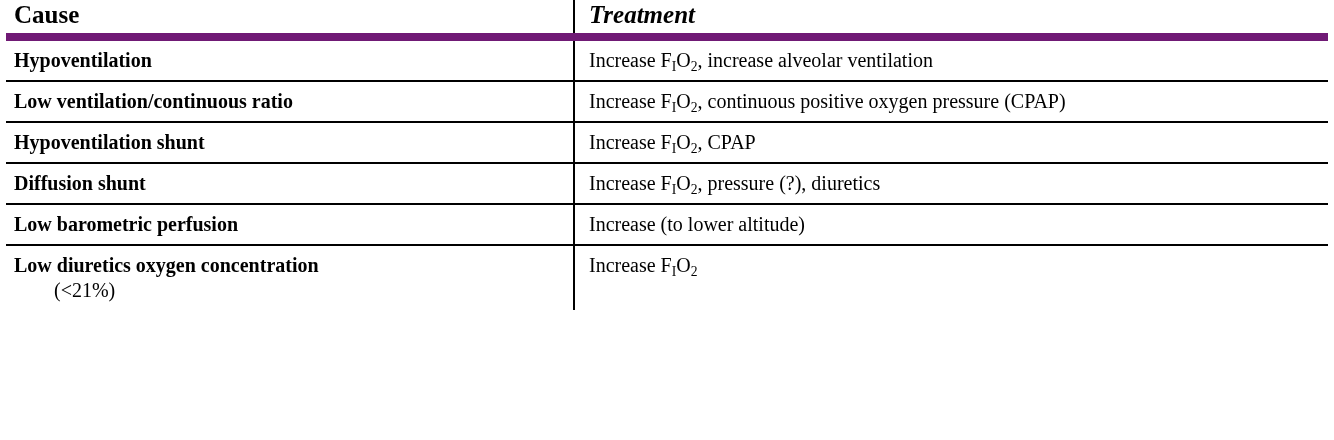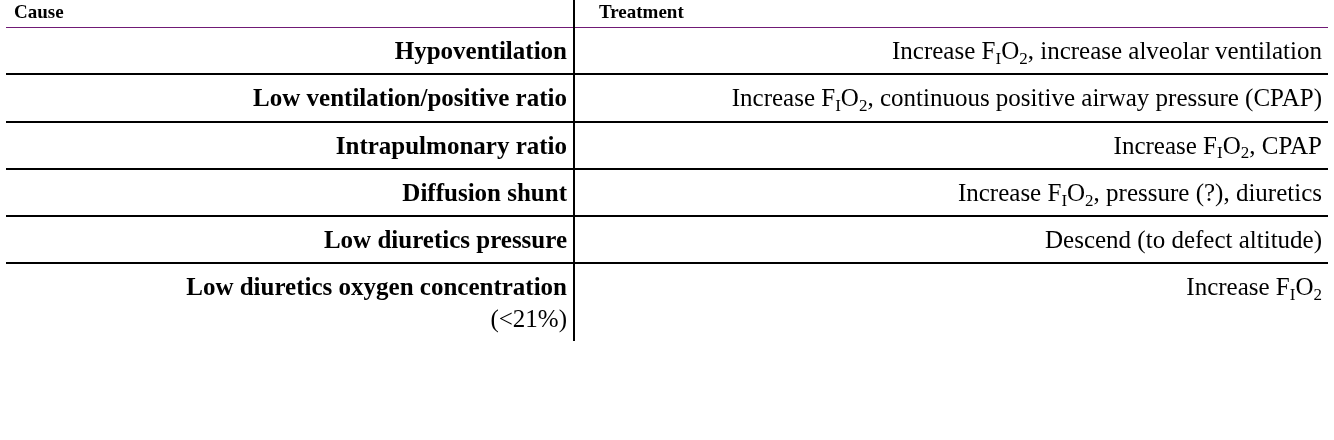--- a/index.html
+++ b/index.html
@@ -23,37 +23,37 @@
     width: 1322px;
     border-collapse: collapse;
     table-layout: fixed;
   }
   table.data-table col.col-cause { width: 568px; }
   table.data-table col.col-treatment { width: 754px; }
 
   thead th {
     text-align: left;
     font-weight: bold;
-    font-size: 19px;
+    font-size: 25px;
     line-height: 1.0;
     padding: 2px 0 6px 8px;
     vertical-align: bottom;
-    border-bottom: 1px solid #701a75;
+    border-bottom: 8px solid #701a75;
   }
   thead th.treatment-head {
-    padding-left: 24px;
+    padding-left: 14px;
     border-left: 2px solid #000000;
+    font-style: italic;
   }
   tbody td {
-    font-size: 25px;
+    font-size: 20px;
     line-height: 1.25;
     vertical-align: top;
     border-bottom: 2px solid #000000;
     padding: 7px 6px 7px 8px;
-    text-align: right;
   }
   tbody tr:last-child td {
     border-bottom: none;
   }
   tbody td.cause-cell {
     font-weight: bold;
   }
   tbody td.treatment-cell {
     border-left: 2px solid #000000;
     padding-left: 14px;
@@ -93,51 +93,51 @@
         <td class="cause-cell">
           <span>Hypoventilation</span>
         </td>
         <td class="treatment-cell">
           <span class="fio2"><span>Increase F</span><sub>I</sub><span>O</span><sub>2</sub></span><span>, increase alveolar ventilation</span>
         </td>
       </tr>
 
       <tr>
         <td class="cause-cell">
-          <span>Low ventilation/positive ratio</span>
+          <span>Low ventilation/continuous ratio</span>
         </td>
         <td class="treatment-cell">
-          <span class="fio2"><span>Increase F</span><sub>I</sub><span>O</span><sub>2</sub></span><span>, continuous positive airway pressure (CPAP)</span>
+          <span class="fio2"><span>Increase F</span><sub>I</sub><span>O</span><sub>2</sub></span><span>, continuous positive oxygen pressure (CPAP)</span>
         </td>
       </tr>
 
       <tr>
         <td class="cause-cell">
-          <span>Intrapulmonary ratio</span>
+          <span>Hypoventilation shunt</span>
         </td>
         <td class="treatment-cell">
           <span class="fio2"><span>Increase F</span><sub>I</sub><span>O</span><sub>2</sub></span><span>, CPAP</span>
         </td>
       </tr>
 
       <tr>
         <td class="cause-cell">
           <span>Diffusion shunt</span>
         </td>
         <td class="treatment-cell">
           <span class="fio2"><span>Increase F</span><sub>I</sub><span>O</span><sub>2</sub></span><span>, pressure (?), diuretics</span>
         </td>
       </tr>
 
       <tr>
         <td class="cause-cell">
-          <span>Low diuretics pressure</span>
+          <span>Low barometric perfusion</span>
         </td>
         <td class="treatment-cell">
-          <span>Descend (to defect altitude)</span>
+          <span>Increase (to lower altitude)</span>
         </td>
       </tr>
 
       <tr>
         <td class="cause-cell">
           <span>Low diuretics oxygen concentration</span>
           <span class="indent-line">(&lt;21%)</span>
         </td>
         <td class="treatment-cell">
           <span class="fio2"><span>Increase F</span><sub>I</sub><span>O</span><sub>2</sub></span>

